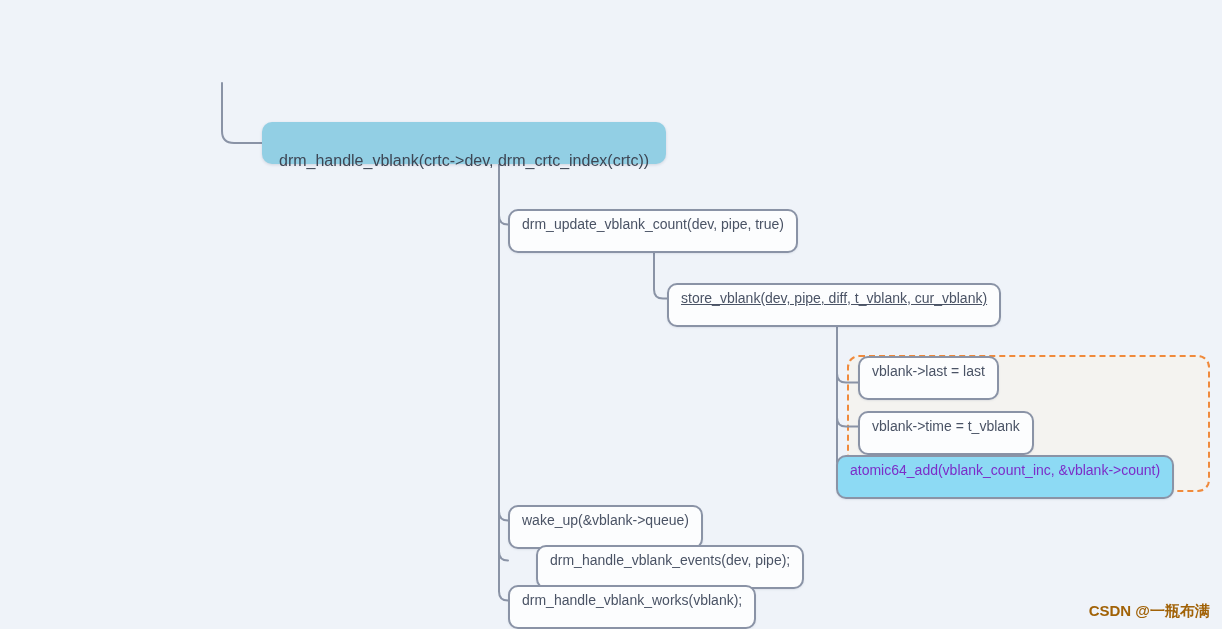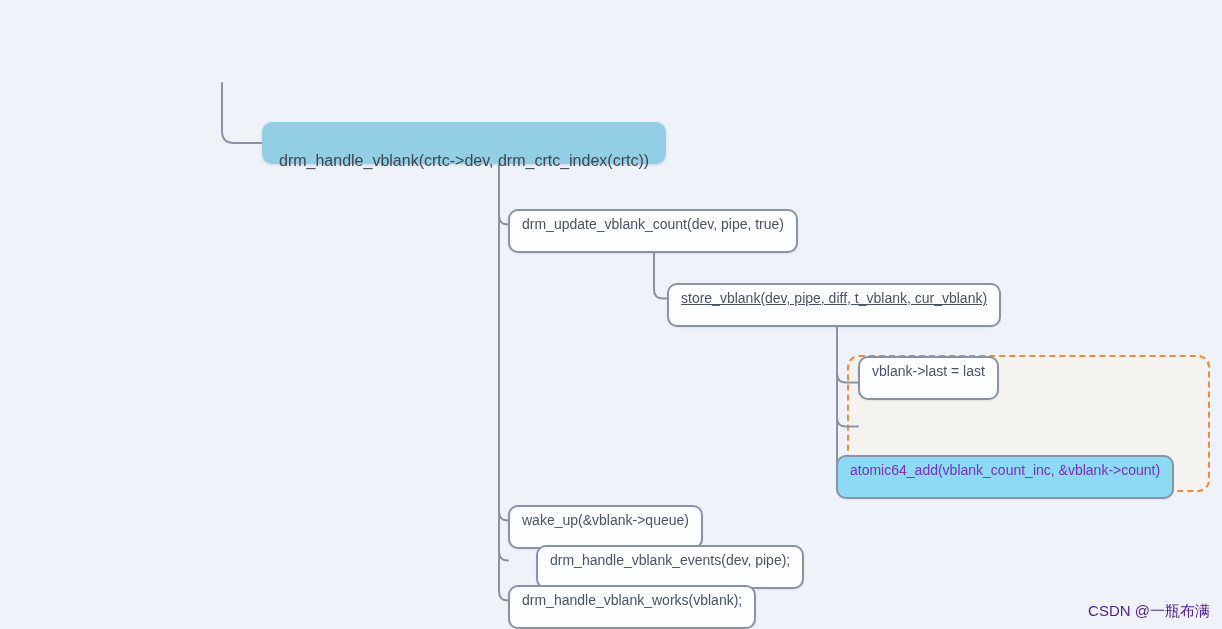--- a/index.html
+++ b/index.html
@@ -80,22 +80,23 @@
     left: 847px; top: 355px;
     width: 363px; height: 137px;
     border: 2px dashed #f08a3c;
     border-radius: 12px;
     background: #f4f3f0;
   }
 
   .watermark {
     position: absolute;
     right: 12px; bottom: 8px;
-    color: #4c1d95;
+    color: #a16207;
     font-size: 15px;
+    font-weight: bold;
   }
 </style>
 </head>
 <body>
 
 <div class="canvas">
 
   <div class="group-box"></div>
 
   <svg class="connectors" viewBox="0 0 1222 629">
@@ -114,20 +115,21 @@
 
 
   <div class="node node-branch">drm_handle_vblank(crtc-&gt;dev, drm_crtc_index(crtc))</div>
 
   <div class="node node-leaf" style="left:508px; top:209px;">drm_update_vblank_count(dev, pipe, true)</div>
 
   <div class="node node-leaf" style="left:667px; top:283px;text-decoration:underline;">store_vblank(dev, pipe, diff, t_vblank, cur_vblank)</div>
 
   <div class="node node-leaf" style="left:858px; top:356px;">vblank-&gt;last = last</div>
 
+  <div class="node node-leaf" style="left:858px; top:411px;">vblank-&gt;time = t_vblank</div>
 
   <div class="node node-leaf node-highlight" style="left:836px; top:455px;">atomic64_add(vblank_count_inc, &amp;vblank-&gt;count)</div>
 
   <div class="node node-leaf" style="left:508px; top:505px;">wake_up(&amp;vblank-&gt;queue)</div>
 
   <div class="node node-leaf" style="left:536px; top:545px;">drm_handle_vblank_events(dev, pipe);</div>
 
   <div class="node node-leaf" style="left:508px; top:585px;">drm_handle_vblank_works(vblank);</div>
 
   <div class="watermark">CSDN @一瓶布满</div>

